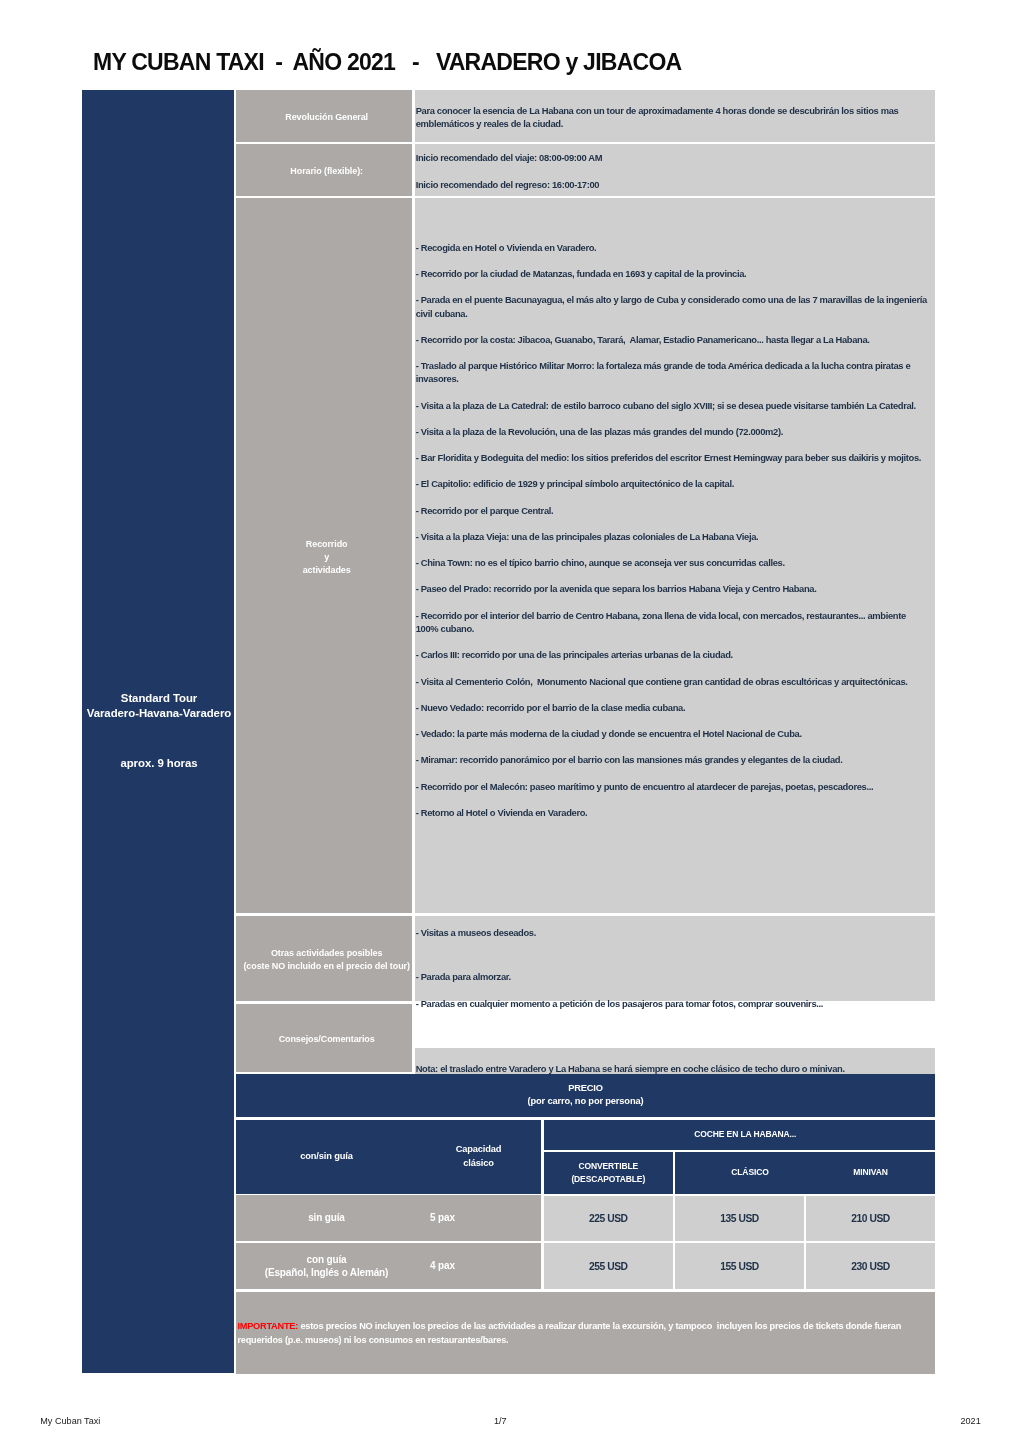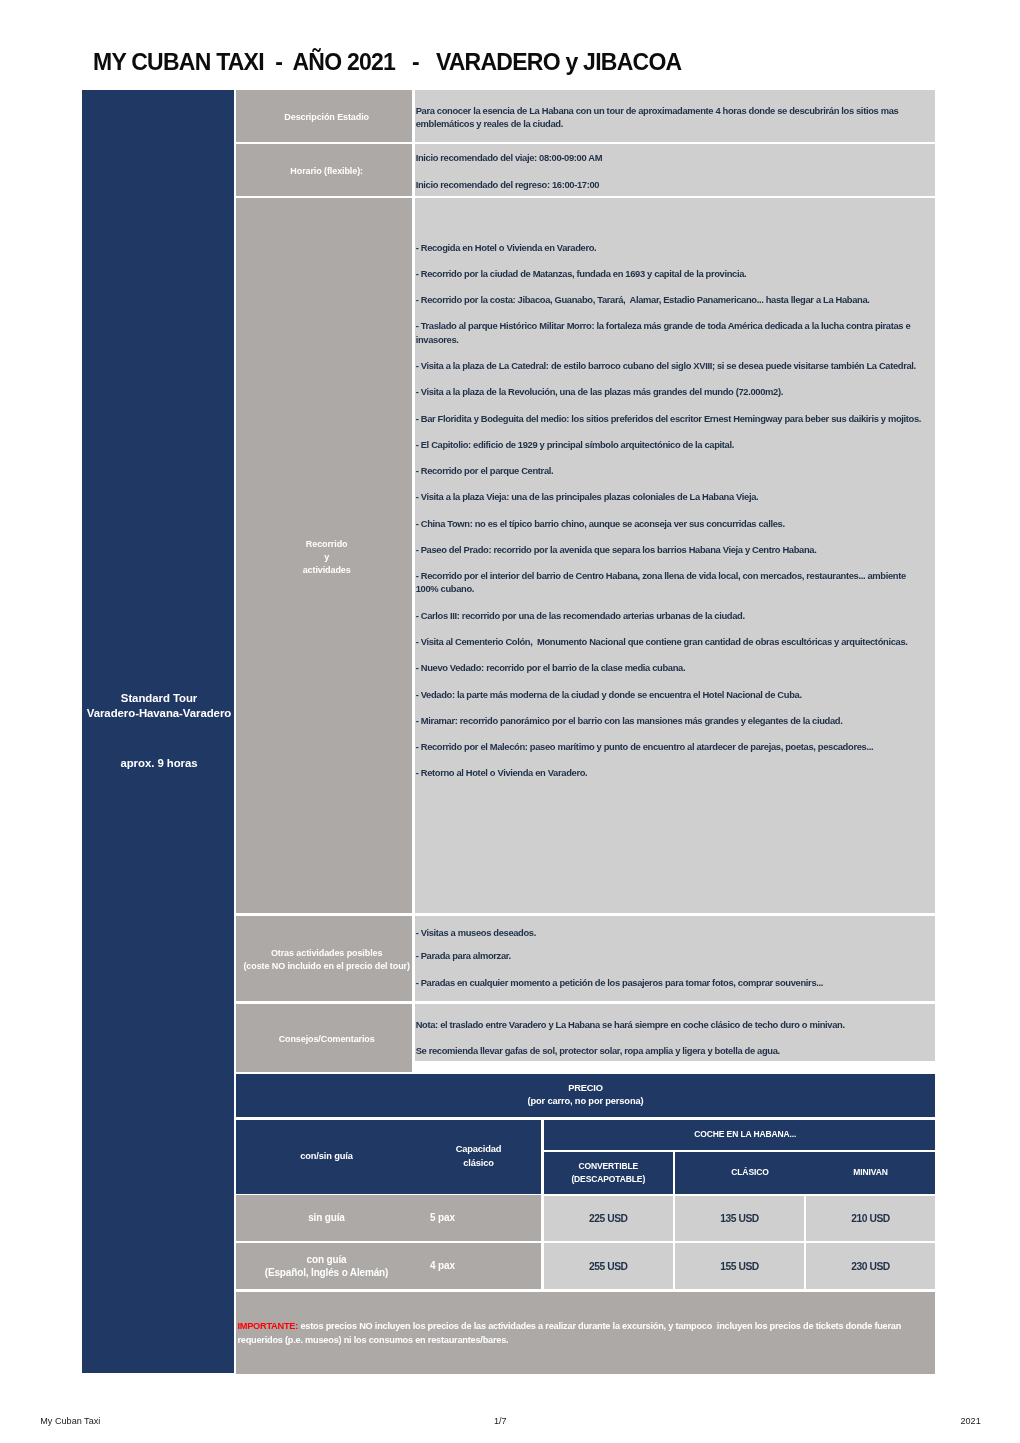--- a/index.html
+++ b/index.html
@@ -102,71 +102,72 @@
 
 <div class="abs page-title">MY CUBAN TAXI  -  AÑO 2021   -   VARADERO y JIBACOA</div>
 
 <div class="abs blue" id="leftblock">
   <div class="l1">Standard Tour
 Varadero-Havana-Varadero</div>
   <div class="l3">aprox. 9 horas</div>
 </div>
 
 <div id="rowsroot">
-    <div class="abs gray lblcell" style="top: 90.1px; height: 51.8px;"><span>Descripción Estadio</span></div>
+    <div class="abs gray lblcell" style="top: 90.1px; height: 51.8px;"><span>Revolución General</span></div>
     <div class="abs lgray cntcell" style="top: 90.1px; height: 51.8px;">
       <div class="cntinner" style="position: absolute; left: 0.5px; width: 513px; top: 13.9px;">
         <p>Para conocer la esencia de La Habana con un tour de aproximadamente 4 horas donde se descubrirán los sitios mas emblemáticos y reales de la ciudad.</p>
       </div>
     </div>
     <div class="abs gray lblcell" style="top: 144.3px; height: 51.8px;"><span>Horario (flexible):</span></div>
     <div class="abs lgray cntcell" style="top: 144.3px; height: 51.8px;">
       <div class="cntinner" style="position: absolute; left: 0.5px; width: 513px; top: 6.7px;">
         <p>Inicio recomendado del viaje: 08:00-09:00 AM</p>
         <p style="margin-top: 13.3px;">Inicio recomendado del regreso: 16:00-17:00</p>
       </div>
     </div>
     <div class="abs gray lblcell" style="top: 198.3px; height: 715.2px;"><span>Recorrido
 y
 actividades</span></div>
     <div class="abs lgray cntcell" style="top: 198.3px; height: 715.2px;">
       <div class="cntinner" style="position: absolute; left: 0.5px; width: 513px; top: 42.4px;">
         <p>- Recogida en Hotel o Vivienda en Varadero.</p>
         <p style="margin-top: 12.98px;">- Recorrido por la ciudad de Matanzas, fundada en 1693 y capital de la provincia.</p>
+        <p style="margin-top: 12.98px;">- Parada en el puente Bacunayagua, el más alto y largo de Cuba y considerado como una de las 7 maravillas de la ingeniería civil cubana.</p>
         <p style="margin-top: 12.98px;">- Recorrido por la costa: Jibacoa, Guanabo, Tarará,  Alamar, Estadio Panamericano... hasta llegar a La Habana.</p>
         <p style="margin-top: 12.98px;">- Traslado al parque Histórico Militar Morro: la fortaleza más grande de toda América dedicada a la lucha contra piratas e invasores.</p>
         <p style="margin-top: 12.98px;">- Visita a la plaza de La Catedral: de estilo barroco cubano del siglo XVIII; si se desea puede visitarse también La Catedral.</p>
         <p style="margin-top: 12.98px;">- Visita a la plaza de la Revolución, una de las plazas más grandes del mundo (72.000m2).</p>
         <p style="margin-top: 12.98px;">- Bar Floridita y Bodeguita del medio: los sitios preferidos del escritor Ernest Hemingway para beber sus daikiris y mojitos.</p>
         <p style="margin-top: 12.98px;">- El Capitolio: edificio de 1929 y principal símbolo arquitectónico de la capital.</p>
         <p style="margin-top: 12.98px;">- Recorrido por el parque Central.</p>
         <p style="margin-top: 12.98px;">- Visita a la plaza Vieja: una de las principales plazas coloniales de La Habana Vieja.</p>
         <p style="margin-top: 12.98px;">- China Town: no es el típico barrio chino, aunque se aconseja ver sus concurridas calles.</p>
         <p style="margin-top: 12.98px;">- Paseo del Prado: recorrido por la avenida que separa los barrios Habana Vieja y Centro Habana.</p>
         <p style="margin-top: 12.98px;">- Recorrido por el interior del barrio de Centro Habana, zona llena de vida local, con mercados, restaurantes... ambiente 100% cubano.</p>
-        <p style="margin-top: 12.98px;">- Carlos III: recorrido por una de las recomendado arterias urbanas de la ciudad.</p>
+        <p style="margin-top: 12.98px;">- Carlos III: recorrido por una de las principales arterias urbanas de la ciudad.</p>
         <p style="margin-top: 12.98px;">- Visita al Cementerio Colón,  Monumento Nacional que contiene gran cantidad de obras escultóricas y arquitectónicas.</p>
         <p style="margin-top: 12.98px;">- Nuevo Vedado: recorrido por el barrio de la clase media cubana.</p>
         <p style="margin-top: 12.98px;">- Vedado: la parte más moderna de la ciudad y donde se encuentra el Hotel Nacional de Cuba.</p>
         <p style="margin-top: 12.98px;">- Miramar: recorrido panorámico por el barrio con las mansiones más grandes y elegantes de la ciudad.</p>
         <p style="margin-top: 12.98px;">- Recorrido por el Malecón: paseo marítimo y punto de encuentro al atardecer de parejas, poetas, pescadores...</p>
         <p style="margin-top: 12.98px;">- Retorno al Hotel o Vivienda en Varadero.</p>
       </div>
     </div>
     <div class="abs gray lblcell" style="top: 915.9px; height: 85.6px;"><span>Otras actividades posibles
 (coste NO incluido en el precio del tour)</span></div>
     <div class="abs lgray cntcell" style="top: 915.9px; height: 85.6px;">
       <div class="cntinner" style="position: absolute; left: 0.5px; width: 513px; top: 10.1px;">
         <p>- Visitas a museos deseados.</p>
-        <p style="margin-top: 10px;">- Parada para almorzar.</p>
+        <p style="margin-top: 31px;">- Parada para almorzar.</p>
         <p style="margin-top: 13.3px;">- Paradas en cualquier momento a petición de los pasajeros para tomar fotos, comprar souvenirs...</p>
       </div>
     </div>
     <div class="abs gray lblcell" style="top: 1004px; height: 67.7px;"><span>Consejos/Comentarios</span></div>
-    <div class="abs lgray cntcell" style="top: 1004px; height: 57px;">
+    <div class="abs lgray cntcell" style="top: 1048px; height: 48px;">
       <div class="cntinner" style="position: absolute; left: 0.5px; width: 513px; top: 13.5px;">
         <p>Nota: el traslado entre Varadero y La Habana se hará siempre en coche clásico de techo duro o minivan.</p>
         <p style="margin-top: 13.3px;">Se recomienda llevar gafas de sol, protector solar, ropa amplia y ligera y botella de agua.</p>
       </div>
     </div>
   </div>
 
 <div class="abs blue ptitle">
   <div>PRECIO</div>
   <div>(por carro, no por persona)</div>

